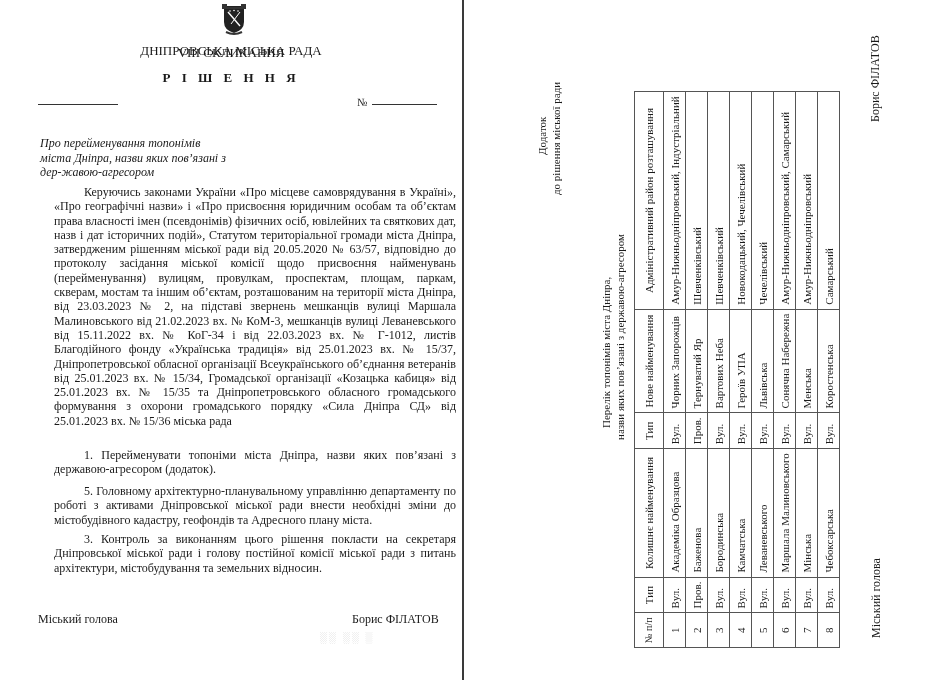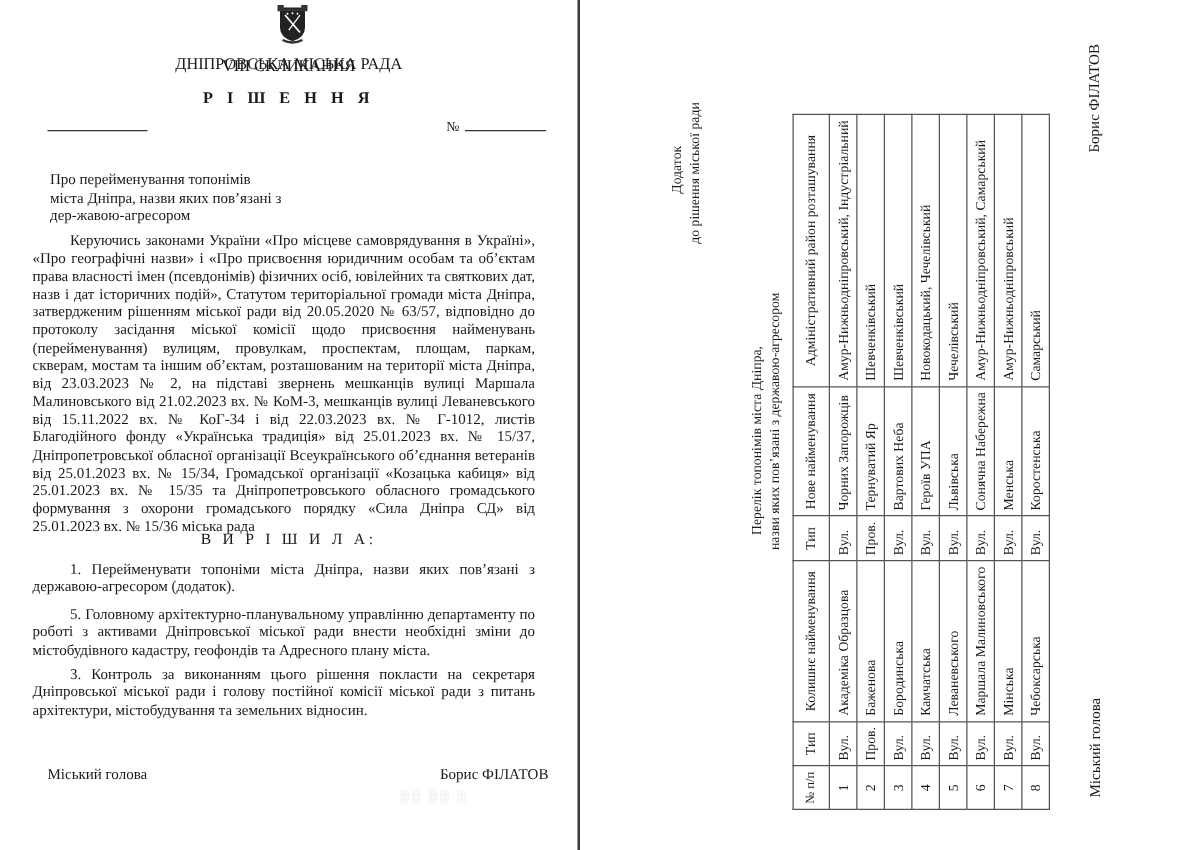--- a/index.html
+++ b/index.html
@@ -12,23 +12,23 @@
   .emblem { position:absolute; left:220px; top:2px; width:28px; height:34px; }
   .hdr { position:absolute; left:0; width:462px; text-align:center; font-size:13px; line-height:14px; }
   .hdr1 { top:44px; }
   .hdr2 { top:46px; }
   .hdr3 { top:71px; font-weight:bold; letter-spacing:4px;text-align:center; }
 
   .line-date { position:absolute; left:38px; top:104px; width:80px; border-bottom:1px solid #333; }
   .num-lbl { position:absolute; left:357px; top:96px; font-size:11px; }
   .line-num { position:absolute; left:372px; top:104px; width:65px; border-bottom:1px solid #333; }
 
-  .subject { position:absolute; left:40px; top:136px; width:190px; font-size:12px; line-height:14.5px; }
+  .subject { position:absolute; left:40px; top:136px; width:190px; font-size:12px; line-height:14.5px;font-style:italic; }
 
-  .body-text { position:absolute; left:26px; width:402px; font-size:12px; line-height:14.3px; text-align:justify; }
+  .body-text { position:absolute; left:54px; width:402px; font-size:12px; line-height:14.3px; text-align:justify; }
   .preamble { top:185px; text-indent:30px; }
   .resolved { position:absolute; left:0; width:462px; top:424px; text-align:center; font-size:12.5px; letter-spacing:3px; }
   .item { text-indent:30px; }
   .item1 { top:448px; }
   .item2 { top:484px; }
   .item3 { top:532px; }
 
   .sig-title { position:absolute; left:38px; top:612px; font-size:12px; }
   .sig-name { position:absolute; left:352px; top:612px; font-size:12px; }
   .stamp-faint { position:absolute; left:320px; top:632px; width:100px; height:14px; color:#ccc; font-size:10px; letter-spacing:2px; }
@@ -75,21 +75,20 @@
   <div class="hdr hdr3">Р І Ш Е Н Н Я</div>
 
   <div class="line-date"></div>
   <div class="num-lbl">№</div>
   <div class="line-num"></div>
 
   <div class="subject">Про перейменування топонімів міста Дніпра, назви яких  пов’язані з дер-жавою-агресором</div>
 
   <div class="body-text preamble">Керуючись законами України «Про місцеве самоврядування в Україні», «Про географічні назви» і «Про присвоєння юридичним особам та об’єктам права власності імен (псевдонімів) фізичних осіб, ювілейних та святкових дат, назв і дат історичних подій», Статутом територіальної громади міста Дніпра, затвердженим рішенням міської ради від 20.05.2020 № 63/57, відповідно до протоколу засідання міської комісії щодо присвоєння найменувань (перейменування) вулицям, провулкам, проспектам, площам, паркам, скверам, мостам та іншим об’єктам, розташованим на території міста Дніпра, від 23.03.2023 № 2, на підставі звернень мешканців вулиці Маршала Малиновського від 21.02.2023 вх. № КоМ-3, мешканців вулиці Леваневського від 15.11.2022 вх. № КоГ-34 і від 22.03.2023 вх. № Г-1012, листів Благодійного фонду «Українська традиція» від 25.01.2023 вх. № 15/37, Дніпропетровської обласної організації Всеукраїнського об’єднання ветеранів від 25.01.2023 вх. № 15/34, Громадської організації «Козацька кабиця» від 25.01.2023 вх. № 15/35 та Дніпропетровського обласного громадського формування з охорони громадського порядку «Сила Дніпра СД» від 25.01.2023 вх. № 15/36 міська рада</div>
 
-  <div class="resolved">В И Р І Ш И Л А:</div>
 
   <div class="body-text item item1">1. Перейменувати топоніми міста Дніпра, назви яких  пов’язані з державою-агресором (додаток).</div>
   <div class="body-text item item2">5. Головному архітектурно-планувальному управлінню департаменту по роботі з активами Дніпровської міської ради внести необхідні зміни до містобудівного кадастру, геофондів та Адресного плану міста.</div>
   <div class="body-text item item3">3. Контроль за виконанням цього рішення покласти на секретаря Дніпровської міської ради і голову постійної комісії міської ради з питань архітектури, містобудування та земельних відносин.</div>
 
   <div class="sig-title">Міський голова</div>
   <div class="sig-name">Борис ФІЛАТОВ</div>
   <div class="stamp-faint">░░ ░░ ░</div>
 </div>
 

